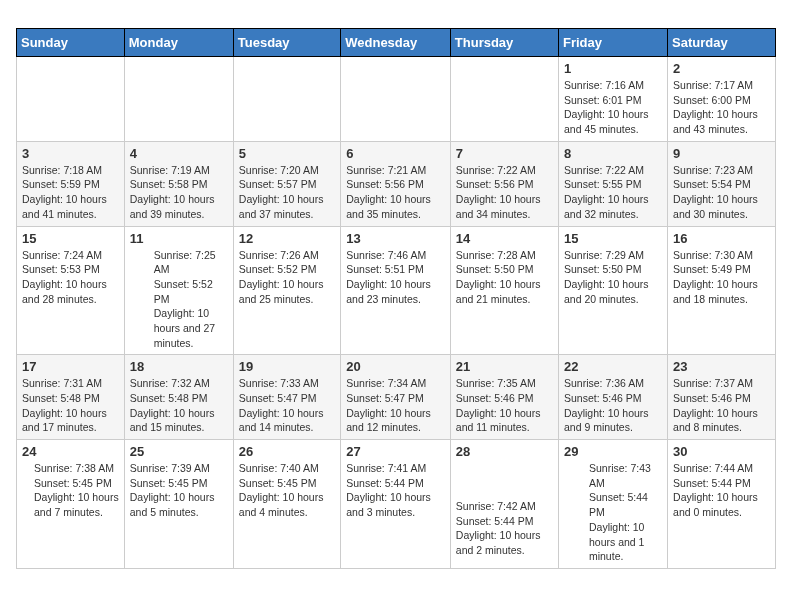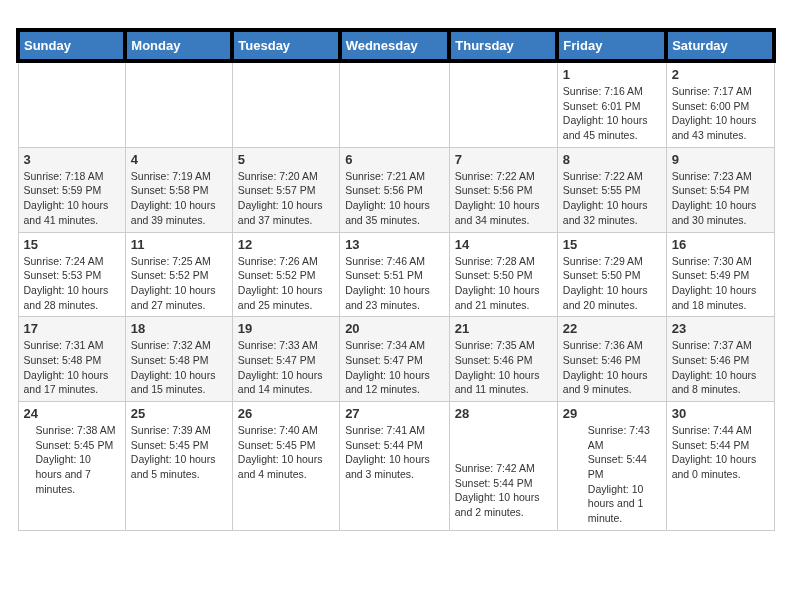--- a/index.html
+++ b/index.html
@@ -59,21 +59,21 @@
       width: 100%;
       border-collapse: collapse;
       font-size: 11px;
     }
     thead tr th {
       background-color: #3a7abf;
       color: #fff;
       padding: 6px 4px;
       text-align: left;
       font-size: 13px;
-      border: 4px solid #000000;
+      border: 1px solid #000000;
     }
     tbody tr td {
       border: 1px solid #ccc;
       vertical-align: top;
       padding: 4px 5px;
       width: 113px;
       min-height: 80px;
       background: #fff;
     }
     tbody tr:nth-child(even) td {
@@ -179,21 +179,21 @@
       </tr>
       <tr>
         <td>
           <span class="day-num">15</span>
           <div class="day-info" style="white-space: pre-line;">Sunrise: 7:24 AM
 Sunset: 5:53 PM
 Daylight: 10 hours and 28 minutes.</div>
         </td>
         <td>
           <span class="day-num">11</span>
-          <div class="day-info" style="white-space: pre-line;">Sunrise: 7:25 AM
+          <div class="day-info" style="white-space: pre-line; margin-left: 24px;">Sunrise: 7:25 AM
 Sunset: 5:52 PM
 Daylight: 10 hours and 27 minutes.</div>
         </td>
         <td>
           <span class="day-num">12</span>
           <div class="day-info" style="white-space: pre-line;">Sunrise: 7:26 AM
 Sunset: 5:52 PM
 Daylight: 10 hours and 25 minutes.</div>
         </td>
         <td>

